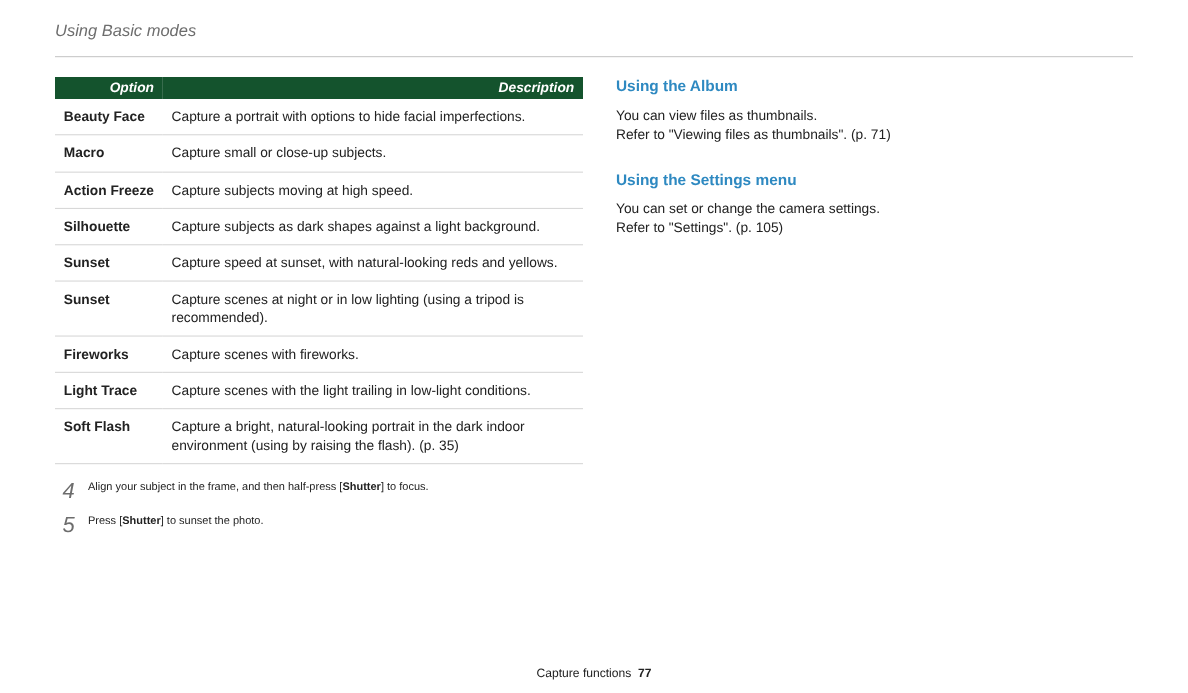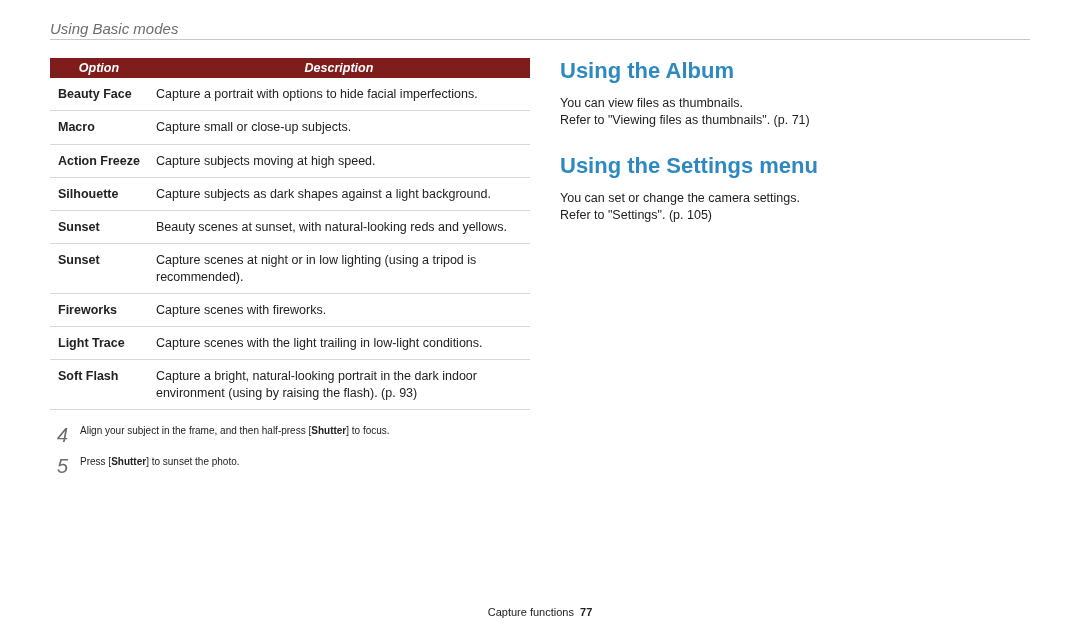--- a/index.html
+++ b/index.html
@@ -7,43 +7,43 @@
   .page {
     width: 1080px;
     height: 630px;
     padding: 20px 50px 10px 50px;
     position: relative;
   }
   .top-title {
     color: #6d6d6d;
     font-style: italic;
     font-size: 15px;
-    padding-bottom: 2px;
+    padding-bottom: 14px;
     border-bottom: 1px solid #c8c8c8;
     margin-bottom: 18px;
   }
   .columns {
     display: flex;
     gap: 30px;
   }
   .col-left { width: 480px; }
   .col-right { flex: 1; }
 
   
   table.opts {
     width: 100%;
     border-collapse: collapse;
     font-size: 12.5px;
   }
   table.opts th {
-    background: #7f1d1d;
+    background: #14532d;
     color: #fff;
     font-weight: 700;
     font-style: italic;
-    text-align: center;
+    text-align: right;
     padding: 3px 8px;
   }
   table.opts th:first-child { width: 95px; }
   table.opts td {
     padding: 8px 8px;
     border-bottom: 1px solid #d8d8d8;
     vertical-align: top;
     line-height: 1.3;
   }
   table.opts td.optname { font-weight: 700; white-space: nowrap; }
@@ -63,21 +63,21 @@
     font-size: 10px;
     line-height: 1.35;
     flex: 1;
   }
   .step .txt .b { font-weight: 700; }
 
   
   .sect-head {
     color: #2e89c1;
     font-weight: 700;
-    font-size: 22px;
+    font-size: 14px;
     margin-bottom: 2px;
   }
   .sect-body {
     font-size: 12.5px;
     line-height: 1.35;
     margin-bottom: 24px;
     margin-top: 11px;
   }
 
   
@@ -121,37 +121,37 @@
           <tr>
               <td class="optname">Action Freeze</td>
               <td>Capture subjects moving at high speed.</td>
             </tr>
           <tr>
               <td class="optname">Silhouette</td>
               <td>Capture subjects as dark shapes against a light background.</td>
             </tr>
           <tr>
               <td class="optname">Sunset</td>
-              <td>Beauty scenes at sunset, with natural-looking reds and yellows.</td>
+              <td>Capture speed at sunset, with natural-looking reds and yellows.</td>
             </tr>
           <tr>
               <td class="optname">Sunset</td>
               <td>Capture scenes at night or in low lighting (using a tripod is recommended).</td>
             </tr>
           <tr>
               <td class="optname">Fireworks</td>
               <td>Capture scenes with fireworks.</td>
             </tr>
           <tr>
               <td class="optname">Light Trace</td>
               <td>Capture scenes with the light trailing in low-light conditions.</td>
             </tr>
           <tr>
               <td class="optname">Soft Flash</td>
-              <td>Capture a bright, natural-looking portrait in the dark indoor environment (using by raising the flash). (p. 93)</td>
+              <td>Capture a bright, natural-looking portrait in the dark indoor environment (using by raising the flash). (p. 35)</td>
             </tr>
         </tbody>
       </table>
 
       <div class="steps">
         <div class="step">
           <div class="num">4</div>
           <div class="txt"><span>Align your subject in the frame, and then half-press [</span><span class="b">Shutter</span><span>] to focus.</span></div>
         </div>
         <div class="step">

